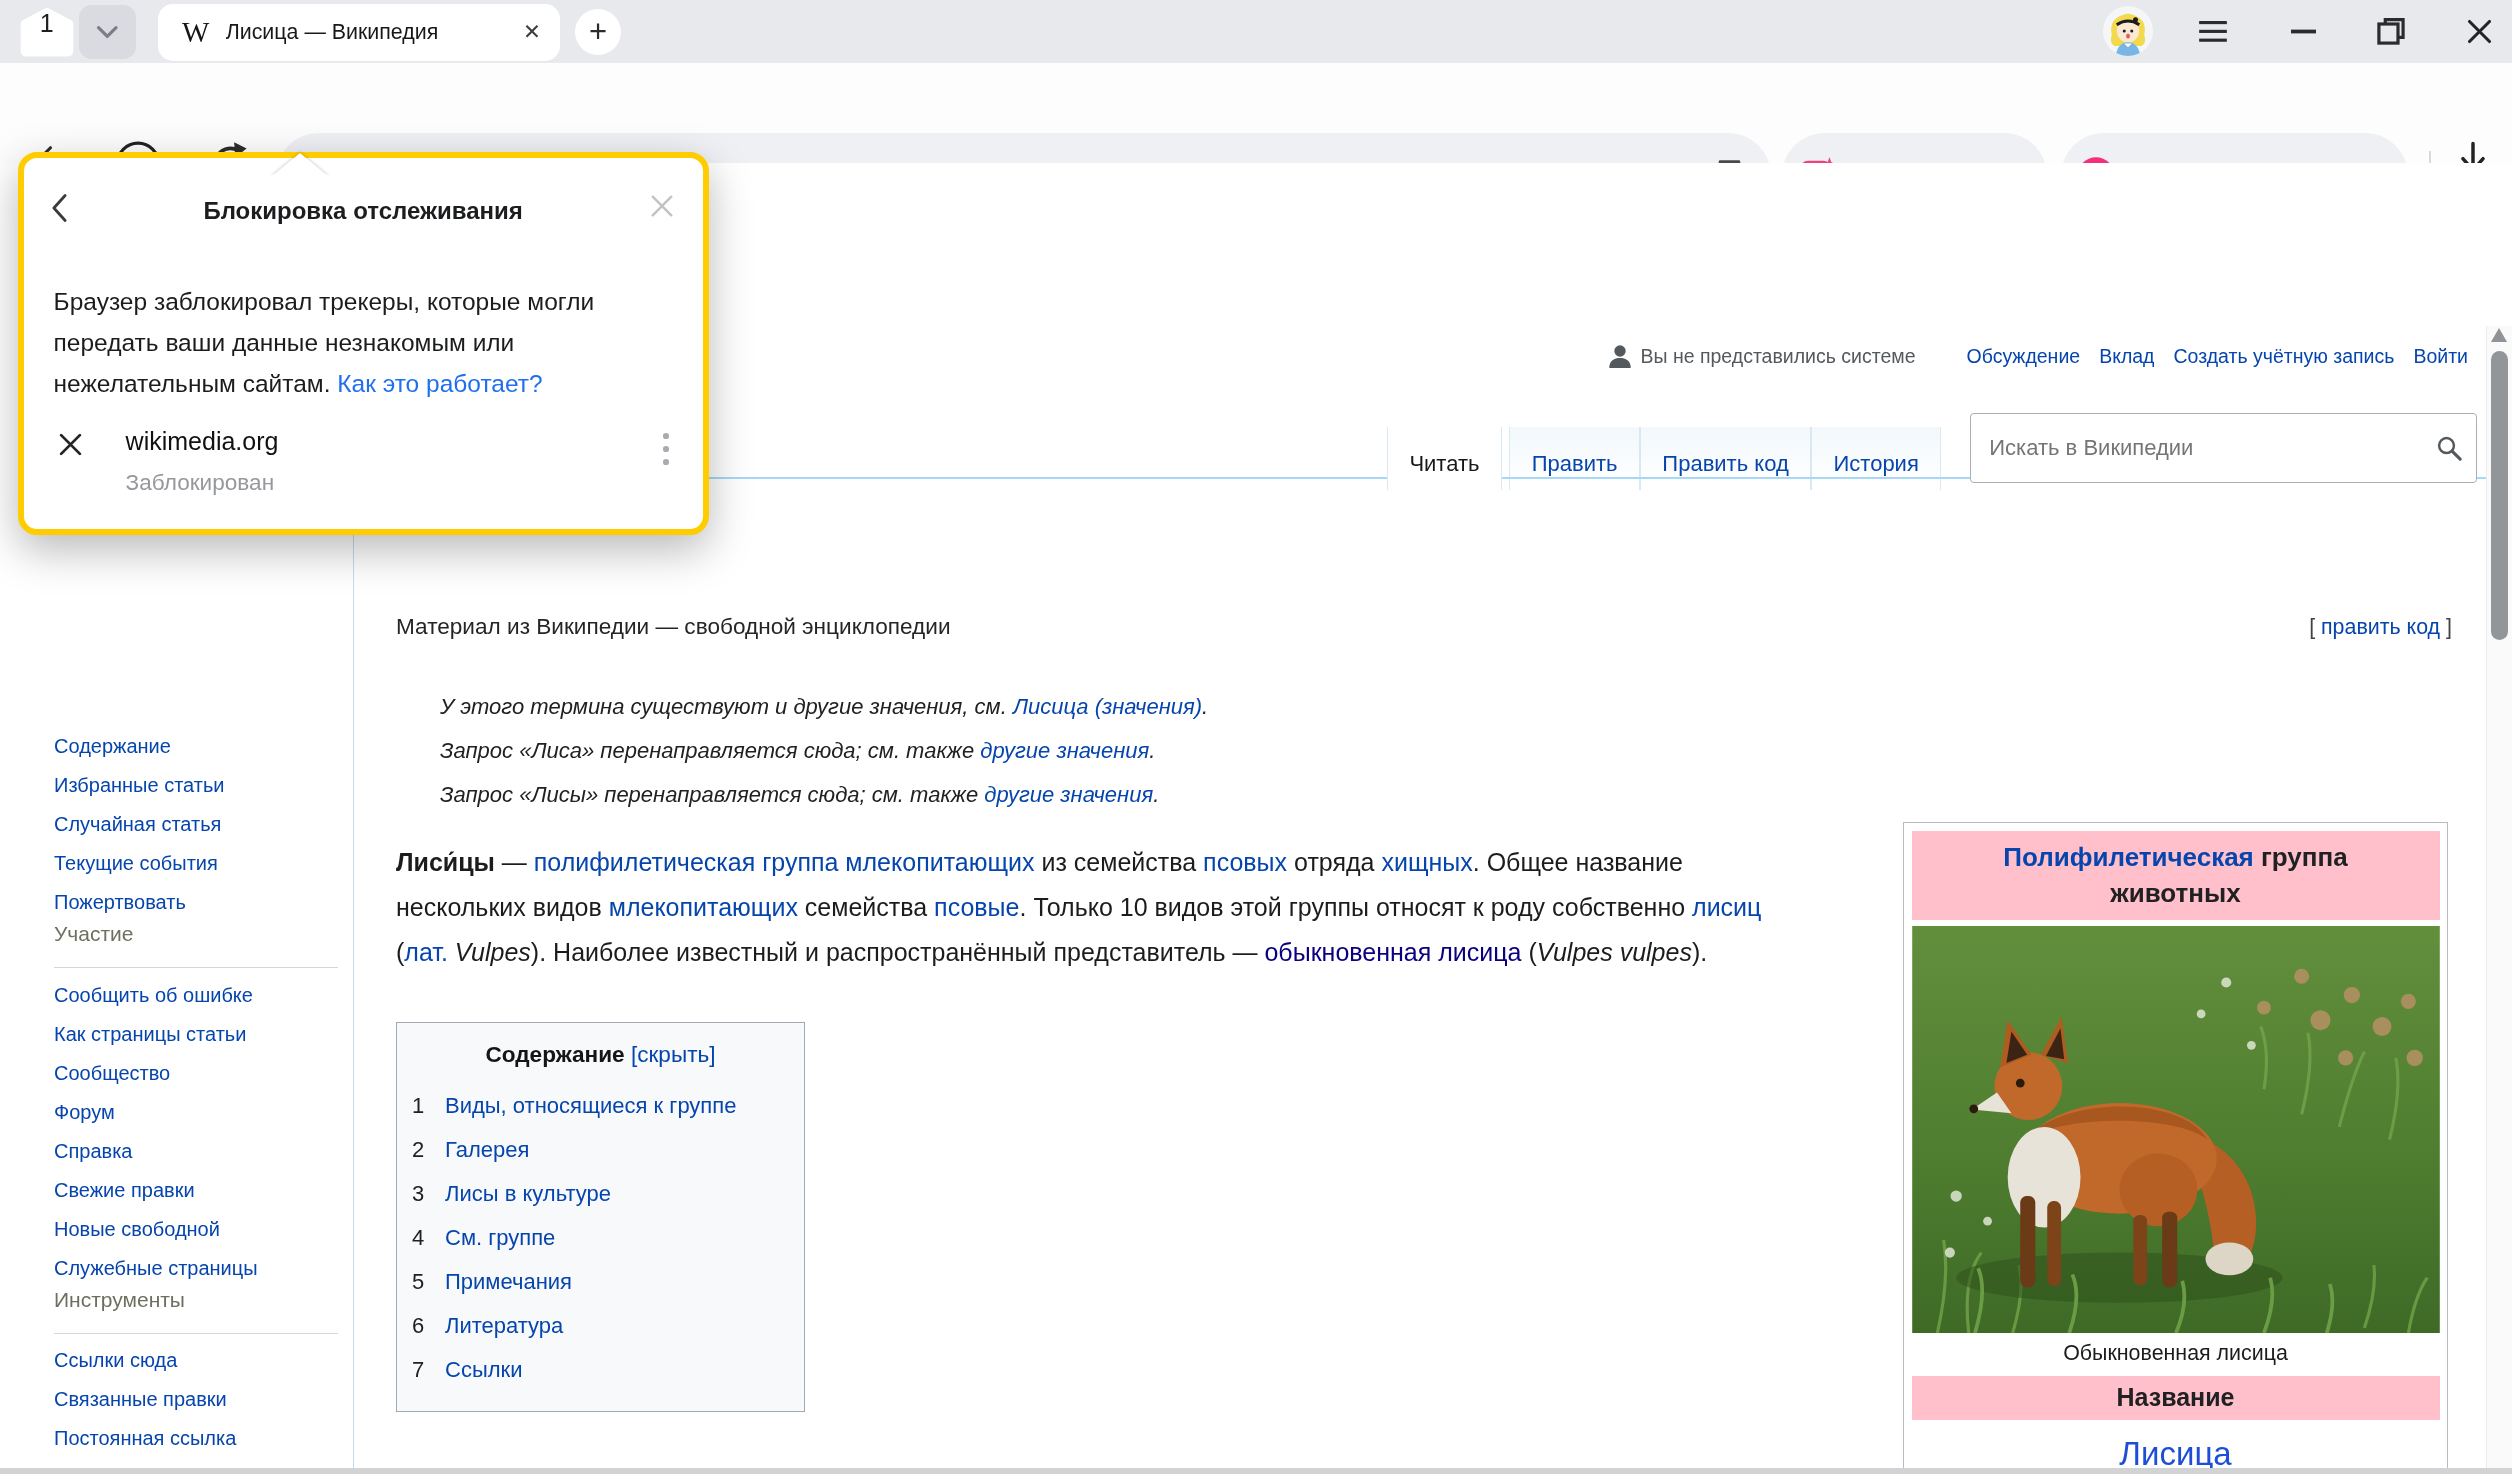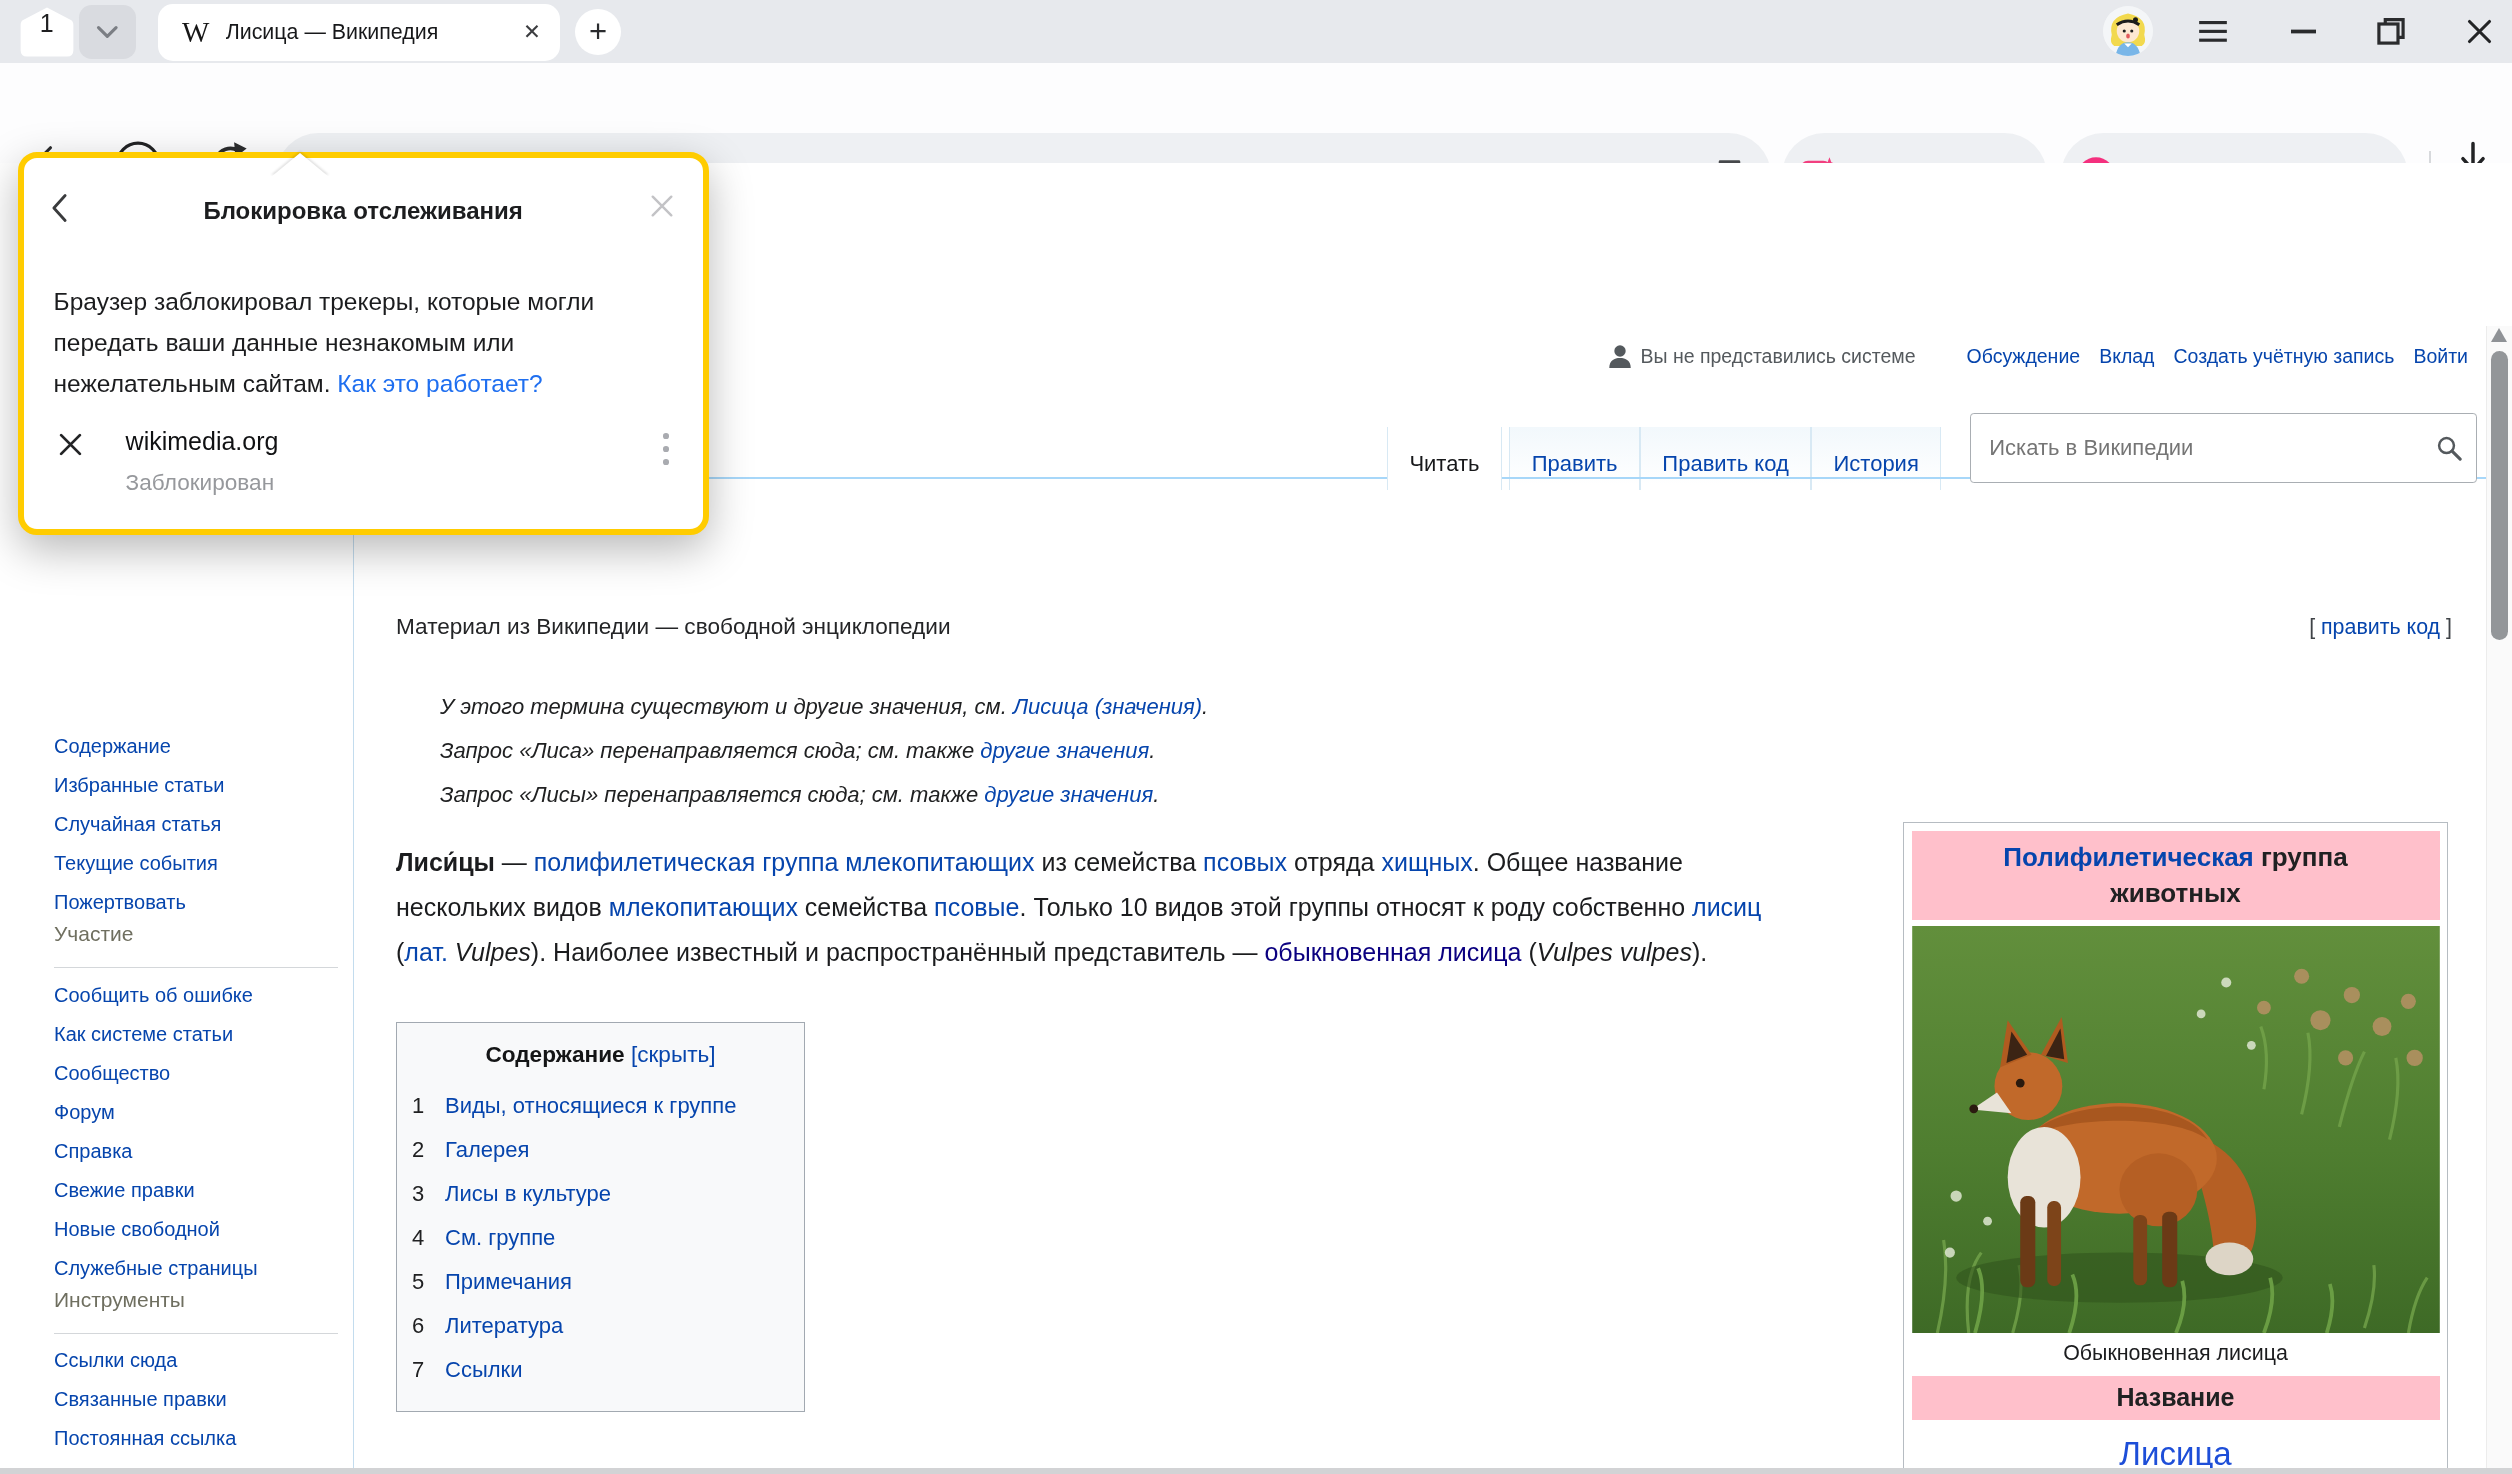--- a/index.html
+++ b/index.html
@@ -273,21 +273,21 @@
       <div class="sitem">Содержание</div>
           <div class="sitem">Избранные статьи</div>
           <div class="sitem">Случайная статья</div>
           <div class="sitem">Текущие события</div>
           <div class="sitem">Пожертвовать</div>
         </div>
       <div class="shead">Участие</div>
       <div>
 
       <div class="sitem">Сообщить об ошибке</div>
-          <div class="sitem">Как системе статьи</div>
+          <div class="sitem">Как страницы статьи</div>
           <div class="sitem">Сообщество</div>
           <div class="sitem">Форум</div>
           <div class="sitem">Справка</div>
           <div class="sitem">Свежие правки</div>
           <div class="sitem">Новые свободной</div>
           <div class="sitem">Служебные страницы</div>
         </div>
       <div class="shead">Инструменты</div>
       <div>
 

